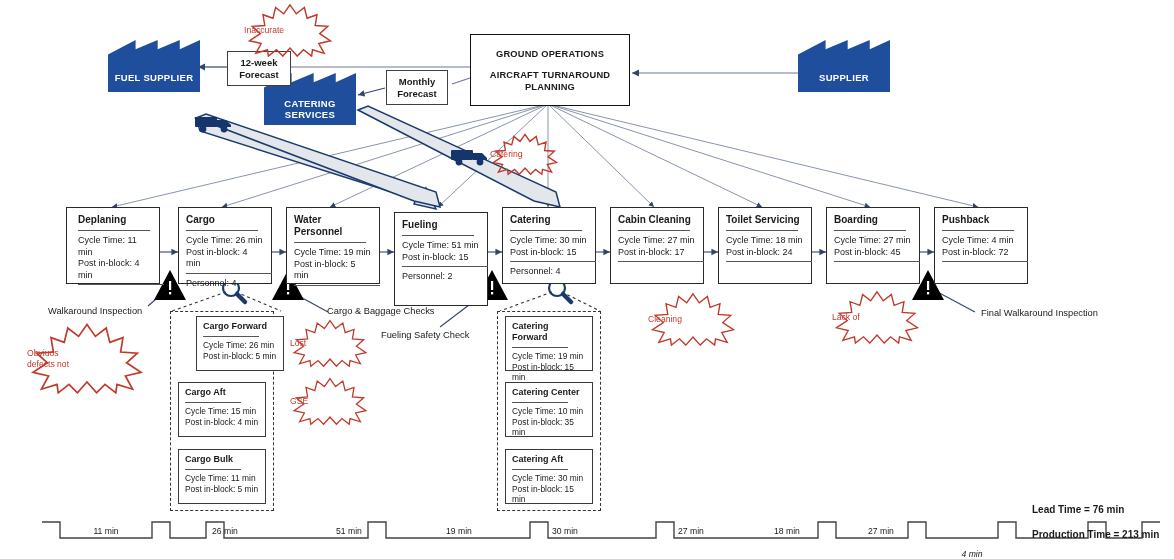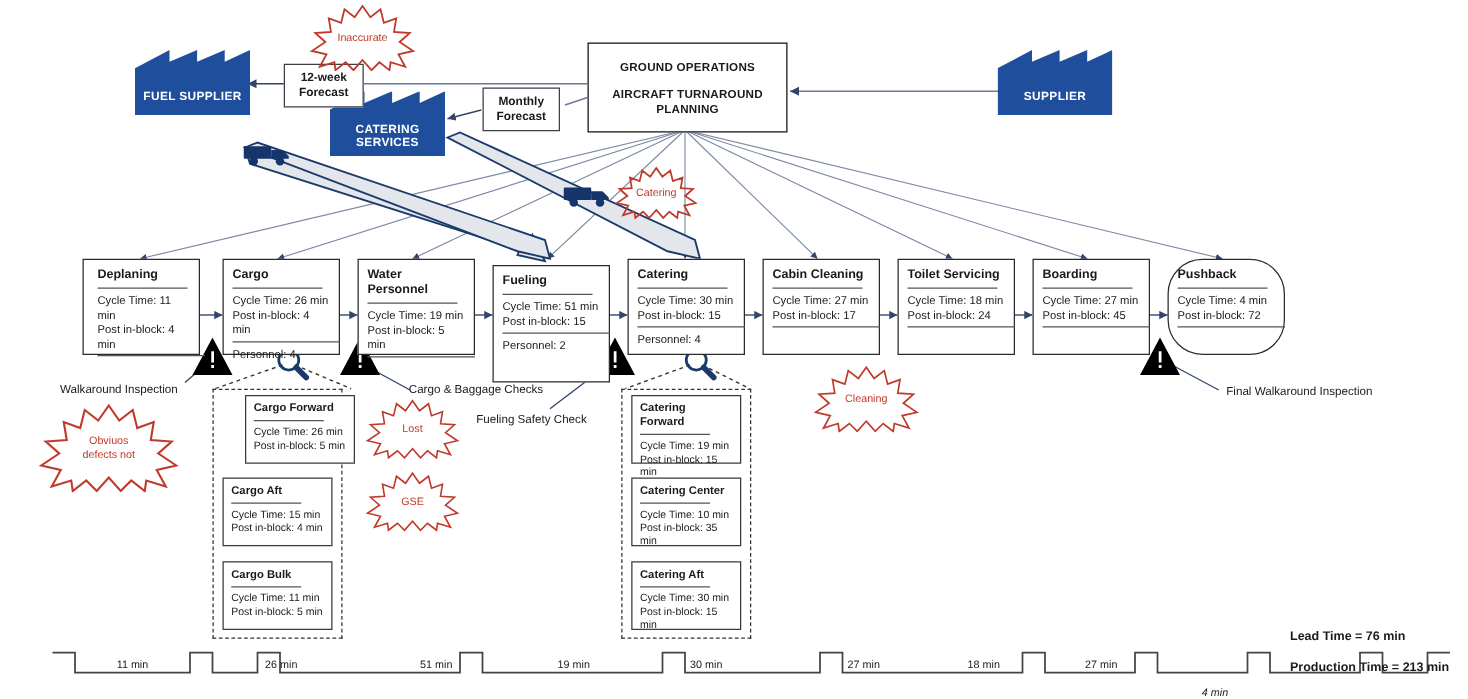--- a/index.html
+++ b/index.html
@@ -38,21 +38,21 @@
   .subgroup{position:absolute;border:1.4px dashed #333;background:#fff;box-sizing:border-box;}
   .sub{position:absolute;border:1.3px solid #3a3a3a;background:#fff;box-sizing:border-box;
        padding:4px 6px 0 6px;}
   .sub .stitle{font-size:9px;font-weight:bold;line-height:11px;}
   .sub .rule{border-top:1px solid #555;width:56px;margin:4px 0 3px 0;}
   .sub .sline{font-size:8.4px;line-height:10.5px;}
 
   
   .burst{position:absolute;}
   .burst .btxt{position:absolute;left:0;right:0;top:50%;transform:translateY(-50%);
-     text-align:center;color:#C0392B;font-size:8.6px;line-height:10.5px;}
+     text-align:left;color:#C0392B;font-size:8.6px;line-height:10.5px;}
 
   
   .callout{position:absolute;font-size:9.3px;line-height:11px;white-space:nowrap;color:#1a1a1a;}
 
   
   .tmark{position:absolute;font-size:8.6px;text-align:center;white-space:nowrap;}
   .summary{position:absolute;font-size:10px;font-weight:bold;white-space:nowrap;}
 </style>
 </head>
 <body>
@@ -266,21 +266,21 @@
   </div>
 
   <div class="proc" style="left:826px;top:207px;width:94px;height:77px;">
     <div class="ptitle">Boarding</div>
     <div class="rule"></div>
     <div class="pline">Cycle Time: 27 min</div>
     <div class="pline">Post in-block: 45</div>
     <div class="rule wide"></div>
   </div>
 
-  <div class="proc" style="left:934px;top:207px;width:94px;height:77px;border-radius:28px;">
+  <div class="proc" style="left:934px;top:207px;width:94px;height:77px;">
     <div class="ptitle">Pushback</div>
     <div class="rule"></div>
     <div class="pline">Cycle Time: 4 min</div>
     <div class="pline">Post in-block: 72</div>
     <div class="rule wide"></div>
   </div>
 
   <div class="subgroup" style="left:170px;top:311px;width:104px;height:200px;"></div>
 
   <div class="sub" style="left:178px;top:316px;width:88px;height:55px;margin-left:18px;">
@@ -358,20 +358,26 @@
     <div class="btxt">GSE</div>
   </div>
 
   <div class="burst" style="left:648px;top:292px;width:90px;height:54px;">
     <svg viewBox="0 0 100 60" width="90" height="54">
       <polygon fill="none" stroke="#C0392B" stroke-width="1.5" points="50,2 57,12 66,5 69,17 80,13 78,25 92,26 83,34 95,42 82,45 88,56 75,52 74,59 65,52 58,59 50,50 42,59 35,52 26,59 25,52 12,56 18,45 5,42 17,34 8,26 22,25 20,13 31,17 34,5 43,12"></polygon>
     </svg>
     <div class="btxt">Cleaning</div>
   </div>
 
+  <div class="burst" style="left:832px;top:290px;width:90px;height:54px;">
+    <svg viewBox="0 0 100 60" width="90" height="54">
+      <polygon fill="none" stroke="#C0392B" stroke-width="1.5" points="50,2 57,12 66,5 69,17 80,13 78,25 92,26 83,34 95,42 82,45 88,56 75,52 74,59 65,52 58,59 50,50 42,59 35,52 26,59 25,52 12,56 18,45 5,42 17,34 8,26 22,25 20,13 31,17 34,5 43,12"></polygon>
+    </svg>
+    <div class="btxt">Lack of</div>
+  </div>
 
   <div class="callout" style="left:48px;top:306px;">Walkaround Inspection</div>
   <div class="callout" style="left:327px;top:306px;">Cargo &amp; Baggage Checks</div>
   <div class="callout" style="left:381px;top:330px;">Fueling Safety Check</div>
   <div class="callout" style="left:981px;top:308px;">Final Walkaround Inspection</div>
 
   <div class="tmark" style="left:72px;top:526px;width:68px;">11 min</div>
   <div class="tmark" style="left:191px;top:526px;width:68px;">26 min</div>
   <div class="tmark" style="left:315px;top:526px;width:68px;">51 min</div>
   <div class="tmark" style="left:425px;top:526px;width:68px;">19 min</div>

